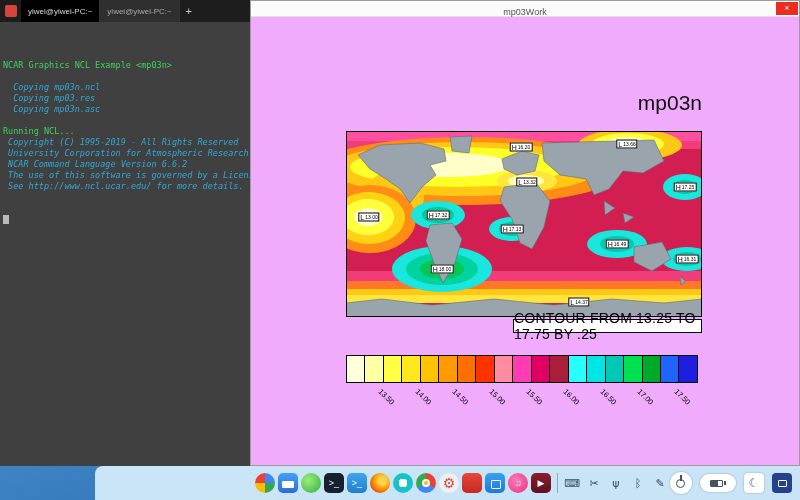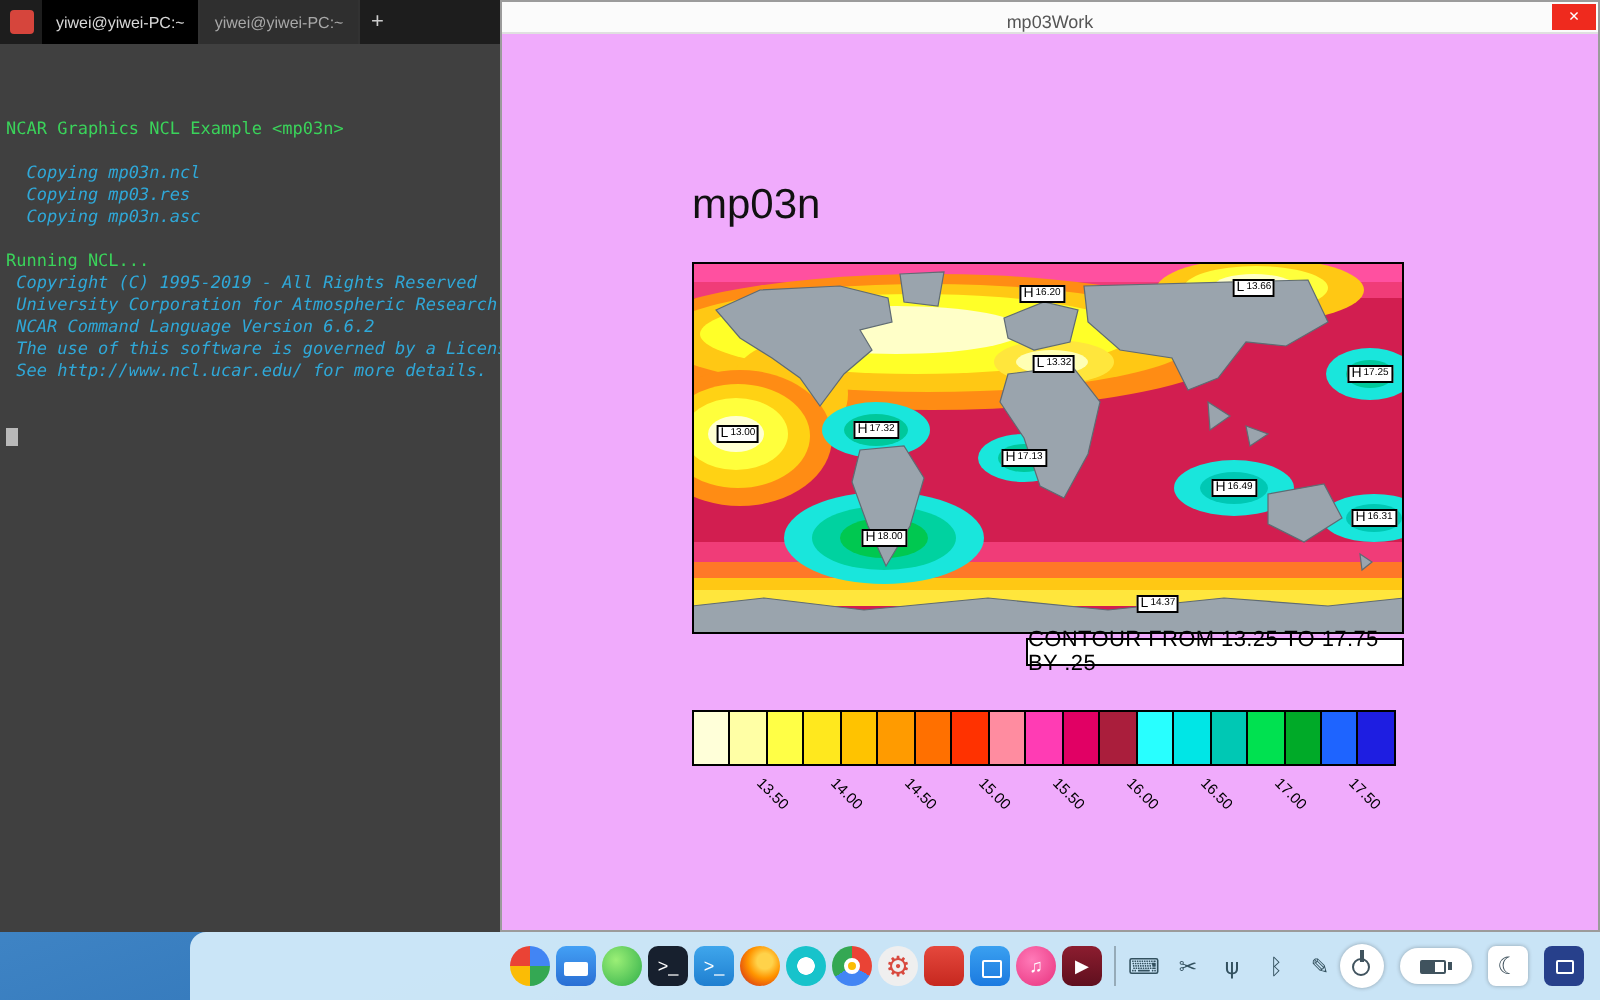--- a/index.html
+++ b/index.html
@@ -23,28 +23,28 @@
   .c-g { color:#3ad35a; }
   .c-b { color:#2fa8d8;font-style:italic; }
   .bold { font-weight:bold; }
   .cursor { display:inline-block; width:6px; height:9px; background:#b9b9b9; vertical-align:middle; }
 
   
   .app-window { position:absolute; left:250px; top:0; width:550px; height:466px; background:#f0abfc; border:1px solid #9b9b9b; }
   .titlebar { height:16px; background:#fbfbfb; border-bottom:1px solid #e0e0e0; position:relative; text-align:center; }
   .win-title { font-size:9px; color:#555; line-height:16px; }
   .close-btn { position:absolute; right:1px; top:1px; width:22px; height:13px; background:#ef2a1e; color:#fff; font-size:9px; line-height:13px; text-align:center; cursor:default; }
-  .plot-title { position:absolute; left:95px; top:90px; width:356px; text-align:left; font-size:21px; color:#111; }
+  .plot-title { position:absolute; left:95px; top:90px; width:356px; text-align:right; font-size:21px; color:#111; }
   .map-wrap { position:absolute; left:95px; top:130px; width:356px; height:186px; }
   .map-wrap svg { display:block; }
   #map-labels { position:absolute; inset:0; }
   .map-label { position:absolute; transform:translate(-50%,-50%); background:#fff; border:1px solid #000; padding:0 1px; display:flex; align-items:center; height:9px; white-space:nowrap; }
   .ml-letter { font-size:7px; line-height:7px; color:#000; }
   .ml-value { font-size:5px; line-height:5px; color:#000; margin-left:1px; }
-  .contour-box { position:absolute; left:262px; top:318px; width:189px; height:14px; border:1px solid #000; background:#fff; font-size:11px; color:#000; display:flex; align-items:center; justify-content:center; letter-spacing:.2px; }
+  .contour-box { position:absolute; left:262px; top:318px; width:189px; height:14px; border:1px solid #000; background:#fff; font-size:14px; color:#000; display:flex; align-items:center; justify-content:center; letter-spacing:.2px; }
   .colorbar { position:absolute; left:95px; top:354px; width:352px; height:28px; display:flex; }
   .cb-cell { flex:1 1 auto; border:1px solid #000; border-left:none; }
   .cb-cell:first-child { border-left:1px solid #000; }
   .cb-labels { position:absolute; left:95px; top:384px; width:352px; height:30px; }
   .cb-label { position:absolute; font-size:7.5px; color:#000; transform-origin:0 0; transform:rotate(45deg); }
 
   
   .dock { position:absolute; left:95px; right:0; top:466px; bottom:0; background:rgba(208,233,249,0.96); border-top-left-radius:8px; display:flex; align-items:center; padding-right:8px; }
   .dock-apps { display:flex; gap:3px; margin-left:160px; }
   .dock-icon { width:20px; height:20px; border-radius:5px; position:relative; display:flex; align-items:center; justify-content:center; color:#fff; overflow:hidden; }

